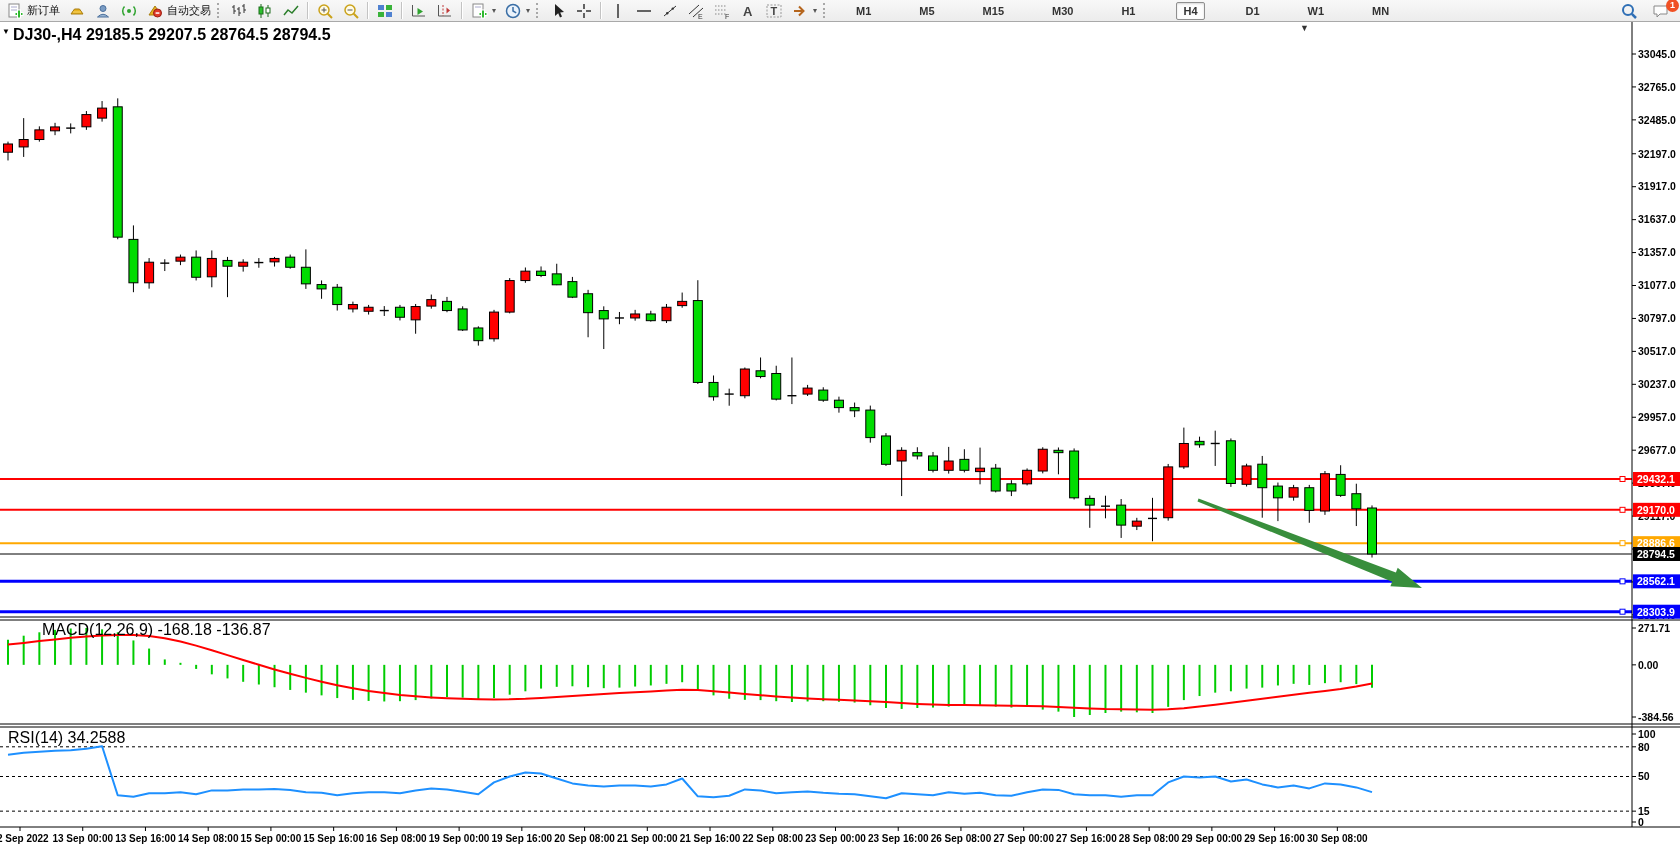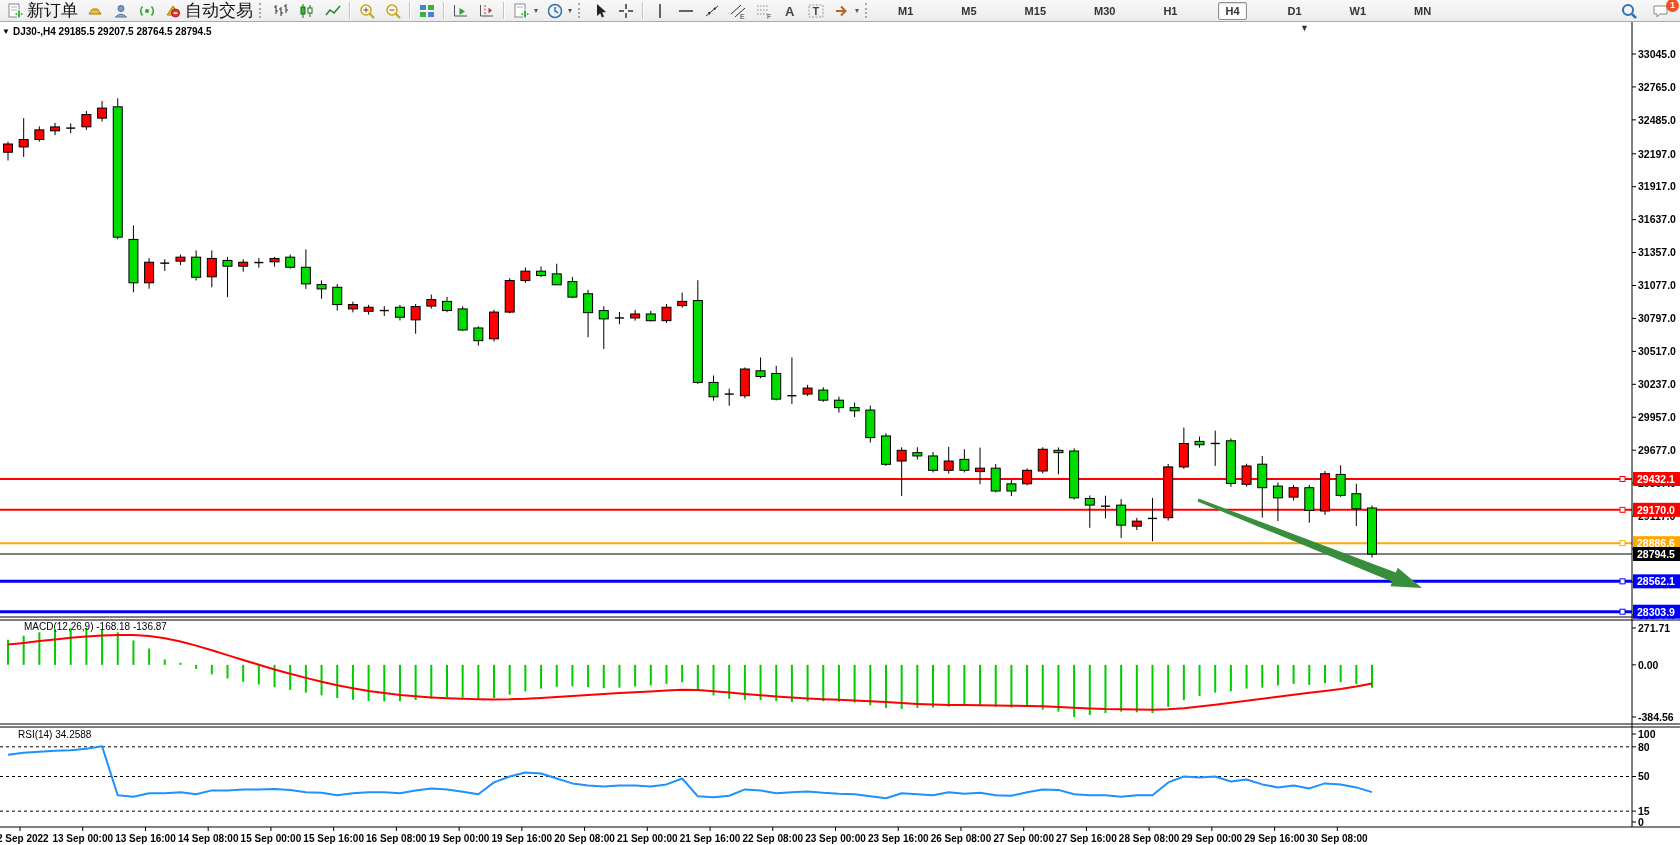--- a/index.html
+++ b/index.html
@@ -8,36 +8,36 @@
   
   #toolbar{position:absolute;left:0;top:0;width:1680px;height:22px;
     background:linear-gradient(#f8f8f8,#ececec);border-bottom:1px solid #a9a9a9;
     display:flex;align-items:center;padding:0 2px;box-sizing:border-box;z-index:30;}
   .tb-group{display:flex;align-items:center;height:22px;}
   .tb-sep{width:1px;height:17px;background:#c3c3c3;border-right:1px solid #fff;margin:0 3px;}
   .tb-grip{width:3px;height:15px;border-left:2px dotted #a8a8a8;margin:0 4px 0 2px;}
   .tb-btn{display:flex;align-items:center;gap:3px;padding:1px 3px;border:1px solid transparent;
     border-radius:2px;cursor:default;height:18px;box-sizing:border-box;}
   .tb-btn .ic{width:18px;height:18px;display:inline-block;}
-  .tb-btn .lbl{font-size:17px;color:#111;white-space:nowrap;}
+  .tb-btn .lbl{font-size:11px;color:#111;white-space:nowrap;}
   .tb-caret{font-size:8px;color:#555;margin-left:1px;}
   .tf-btn{font-size:11px;font-weight:700;color:#333;padding:2px 6px;margin:0 17px;
     border:1px solid transparent;border-radius:2px;}
   .tf-btn.active{background:#fdfdfd;border:1px solid #8f8f8f;box-shadow:inset 0 1px 2px rgba(0,0,0,.15);}
   #tb-right{margin-left:auto;display:flex;align-items:center;gap:6px;padding-right:4px;}
   .badge{position:absolute;top:-4px;right:-6px;min-width:13px;height:13px;border-radius:8px;
     background:#f05023;color:#fff;font-size:9px;font-weight:700;text-align:center;line-height:13px;}
   
   #chart-svg{position:absolute;left:0;top:0;}
-  .overlay{position:absolute;z-index:20;font-size:10px;color:#000;white-space:nowrap;}
+  .overlay{position:absolute;z-index:20;font-size:16px;color:#000;white-space:nowrap;}
   #title-line{left:13px;top:26px;font-weight:700;}
   #symbol-caret{left:2px;top:27px;font-size:8px;}
   #shift-marker{left:1300px;top:23px;font-size:9px;color:#333;}
-  #macd-label{left:0;top:621px;padding-left:24px;}
-  #rsi-label{left:18px;top:729px;}
+  #macd-label{left:18px;top:621px;padding-left:24px;}
+  #rsi-label{left:8px;top:729px;}
 </style>
 </head>
 <body>
 
 <div id="app">
   <svg id="chart-svg" width="1680" height="845">
       <rect x="0" y="22" width="1680" height="823" fill="#ffffff"></rect>
       <g>
         <line x1="0" y1="478.9970591695096" x2="1632" y2="478.9970591695096" stroke="#ff0000" stroke-width="2"></line>
         <rect x="1620" y="476.4970591695096" width="5" height="5" fill="#fff" stroke="#ff0000"></rect>

